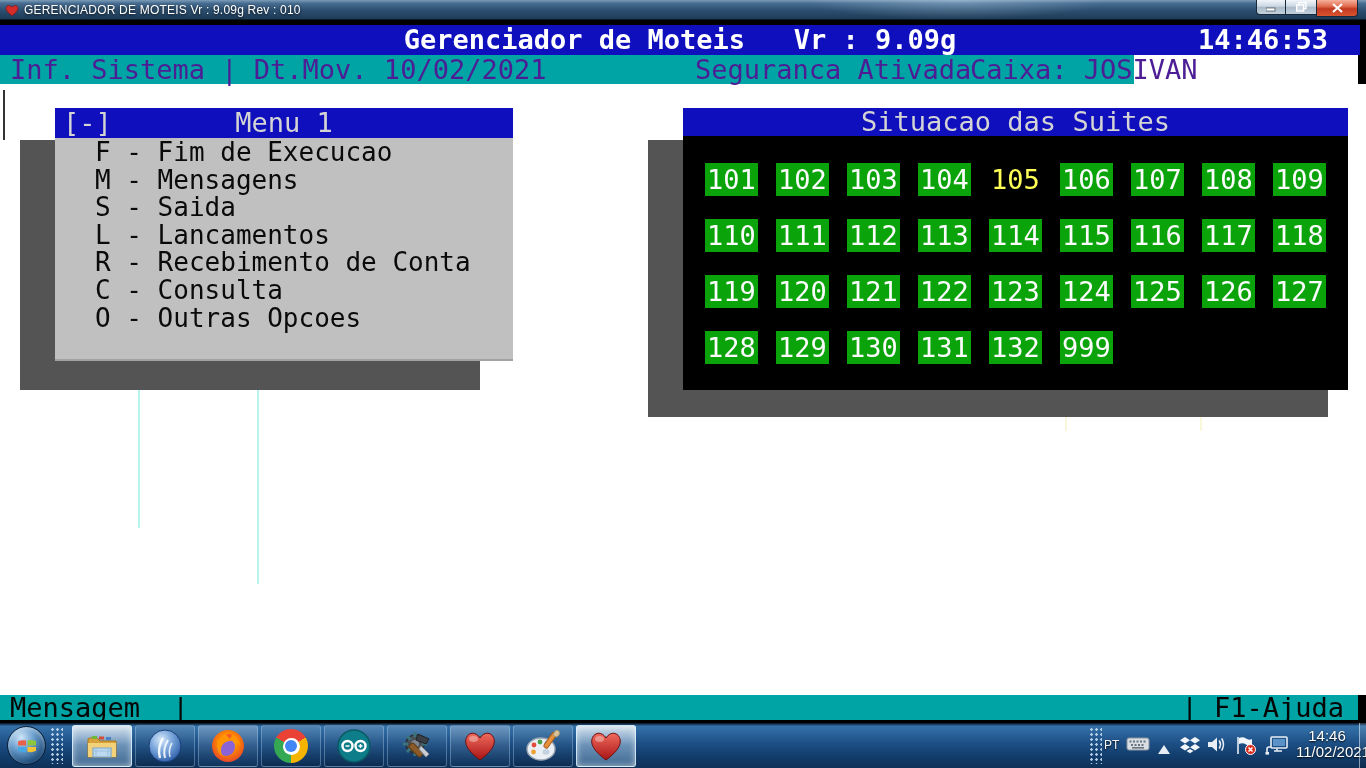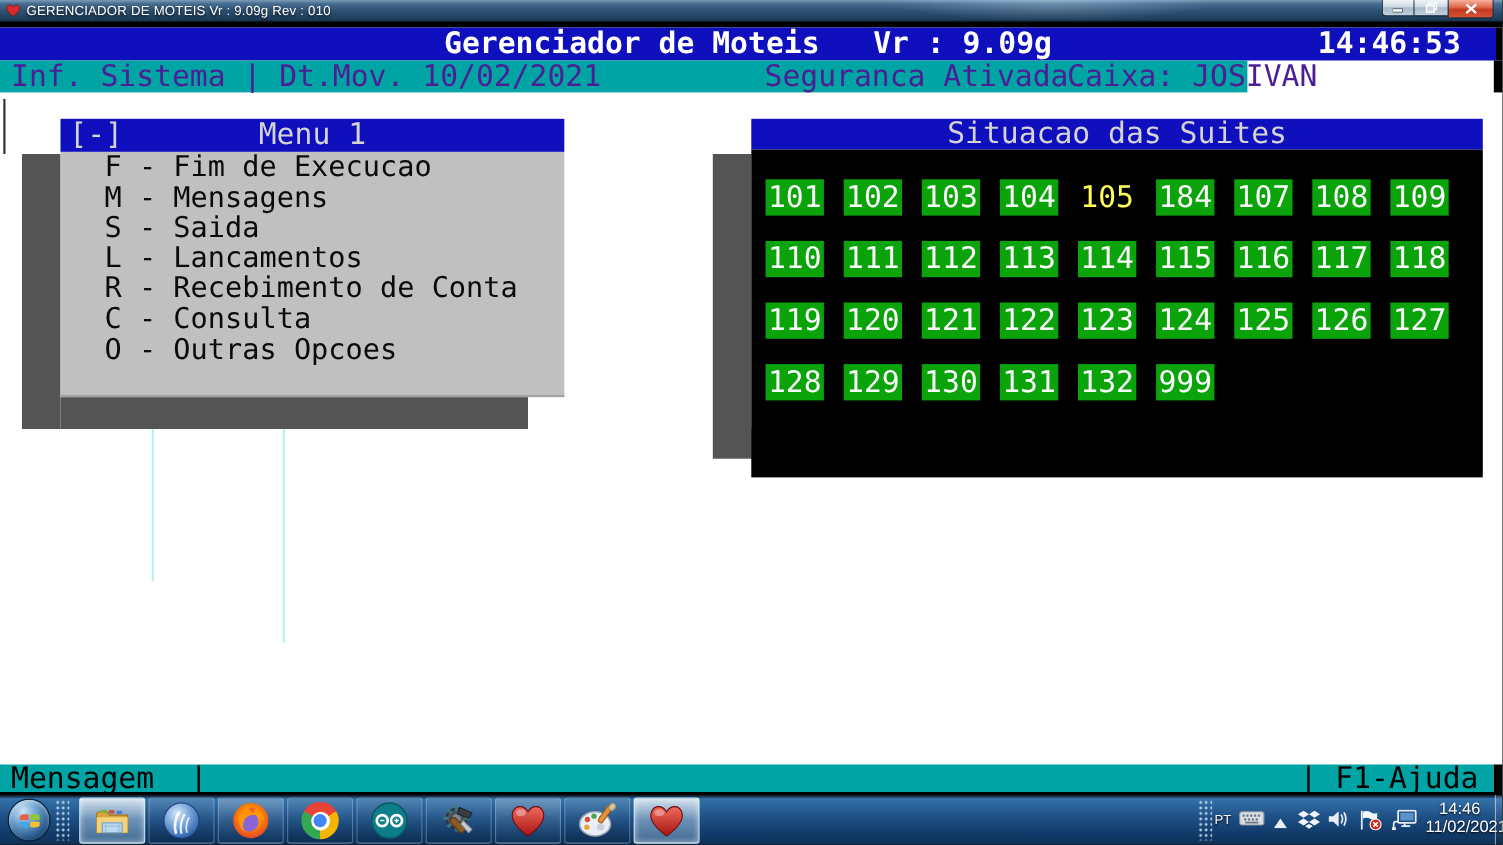--- a/index.html
+++ b/index.html
@@ -50,21 +50,21 @@
   .menuwin .mbody { background:#c0c0c0; height:223px; border-bottom:2px solid #a2a2a2; padding-top:1px; }
   .menu-item { height:27.6px; padding-left:40px; color:#0a0a0a; font-size:26px;
     line-height:27.6px; white-space:pre; }
 
   
   .suites-shadow-l { position:absolute; left:648px; top:115px; width:35px; height:277px; background:#545454; }
   .suites-shadow-b { position:absolute; left:683px; top:365px; width:645px; height:27px; background:#545454; }
   .suiteswin { position:absolute; left:683px; top:83px; width:665px; }
   .suiteswin .stitle { height:28px; background:#0f0fbe; color:#d4d4d4; font-size:27px;
     line-height:28px; text-align:center; }
-  .suiteswin .sbody { background:#000; height:298px; padding:27px 0 0 13px; }
+  .suiteswin .sbody { background:#000; height:254px; padding:27px 0 0 22px; }
   .suite-row { display:flex; gap:18px; height:33px; margin-bottom:23px; }
   .suite { width:53px; height:33px; background:#0aa30a; color:#fcfcfc; font-size:27px;
     line-height:33px; text-align:center; }
   .suite.selected { background:transparent; color:#ffff55; }
 
   
   .art { position:absolute; }
   .art-dark { left:3px; top:65px; width:2px; height:50px; background:#333; }
   .art-cyan1 { left:138px; top:363px; width:2px; height:140px; background:#b7f3ef; }
   .art-cyan2 { left:257px; top:363px; width:2px; height:196px; background:#b7f3ef; }
@@ -183,21 +183,21 @@
   <div class="suites-shadow-b"></div>
   <div class="suiteswin">
     <div class="stitle">Situacao das Suites</div>
     <div class="sbody">
         <div class="suite-row">
           <div class="suite">101</div>
           <div class="suite">102</div>
           <div class="suite">103</div>
           <div class="suite">104</div>
           <div class="suite selected">105</div>
-          <div class="suite">184</div>
+          <div class="suite">106</div>
           <div class="suite">107</div>
           <div class="suite">108</div>
           <div class="suite">109</div>
         </div>
         <div class="suite-row">
           <div class="suite">110</div>
           <div class="suite">111</div>
           <div class="suite">112</div>
           <div class="suite">113</div>
           <div class="suite">114</div>

